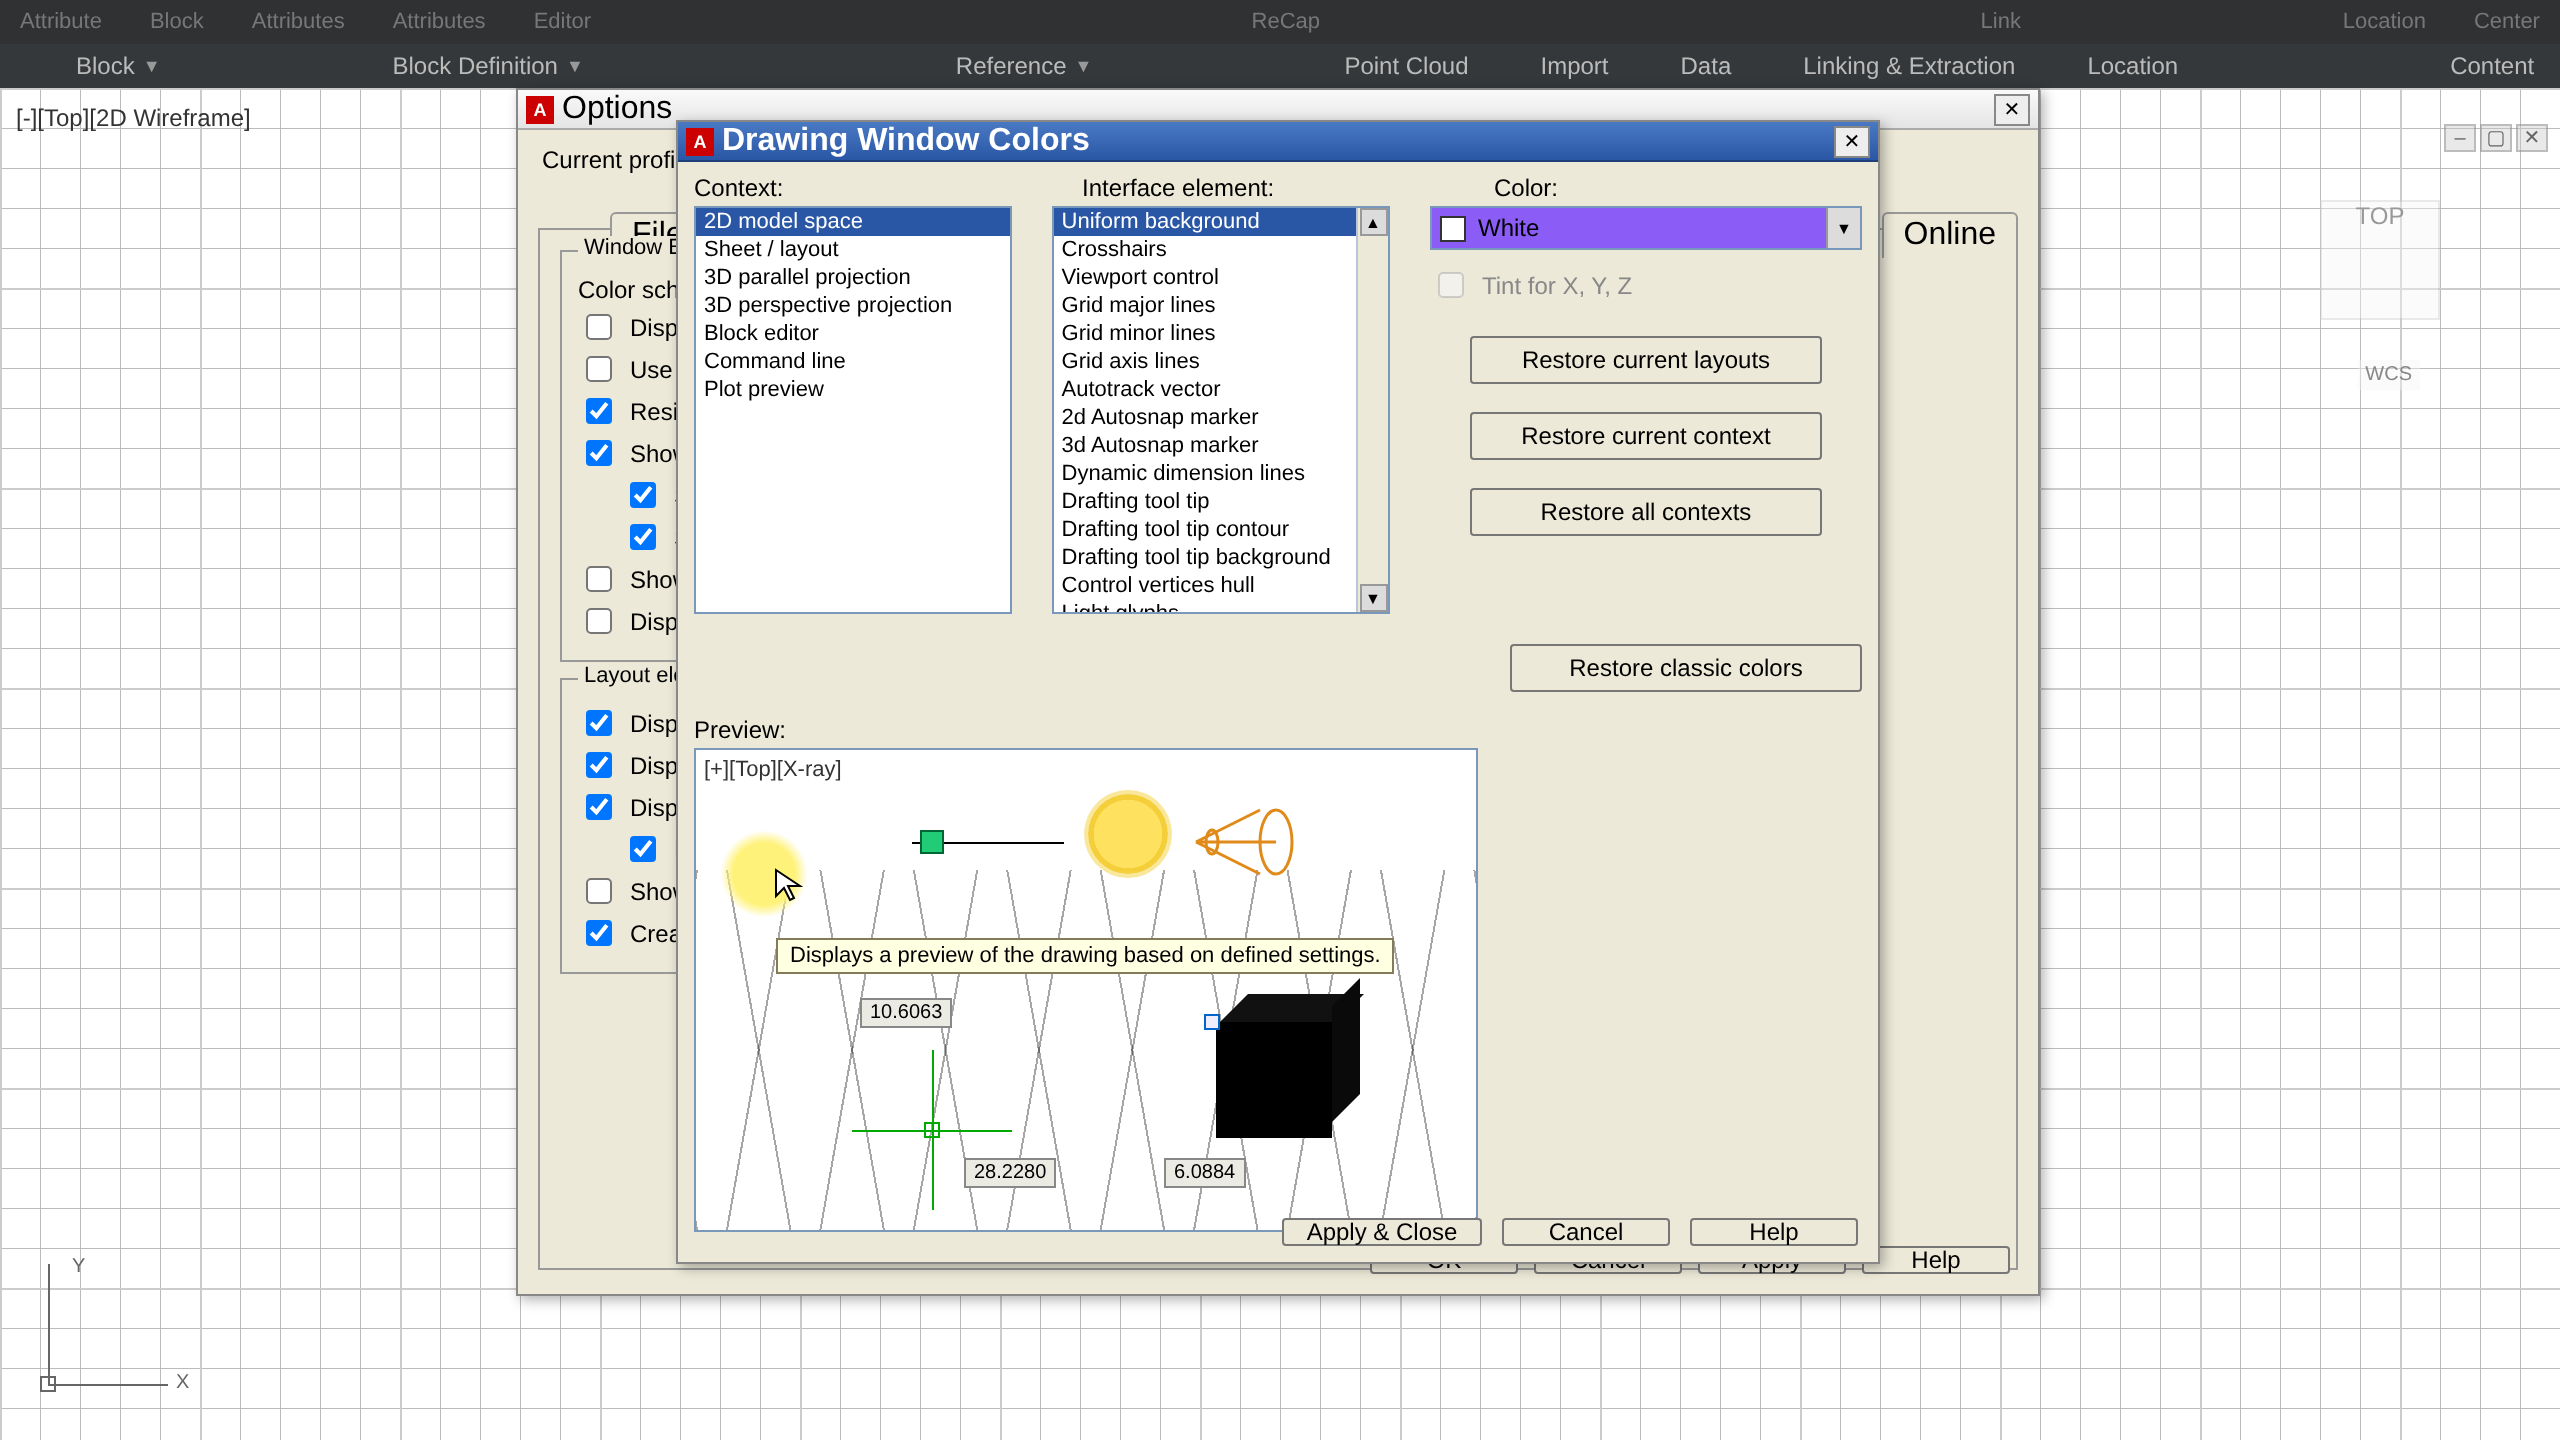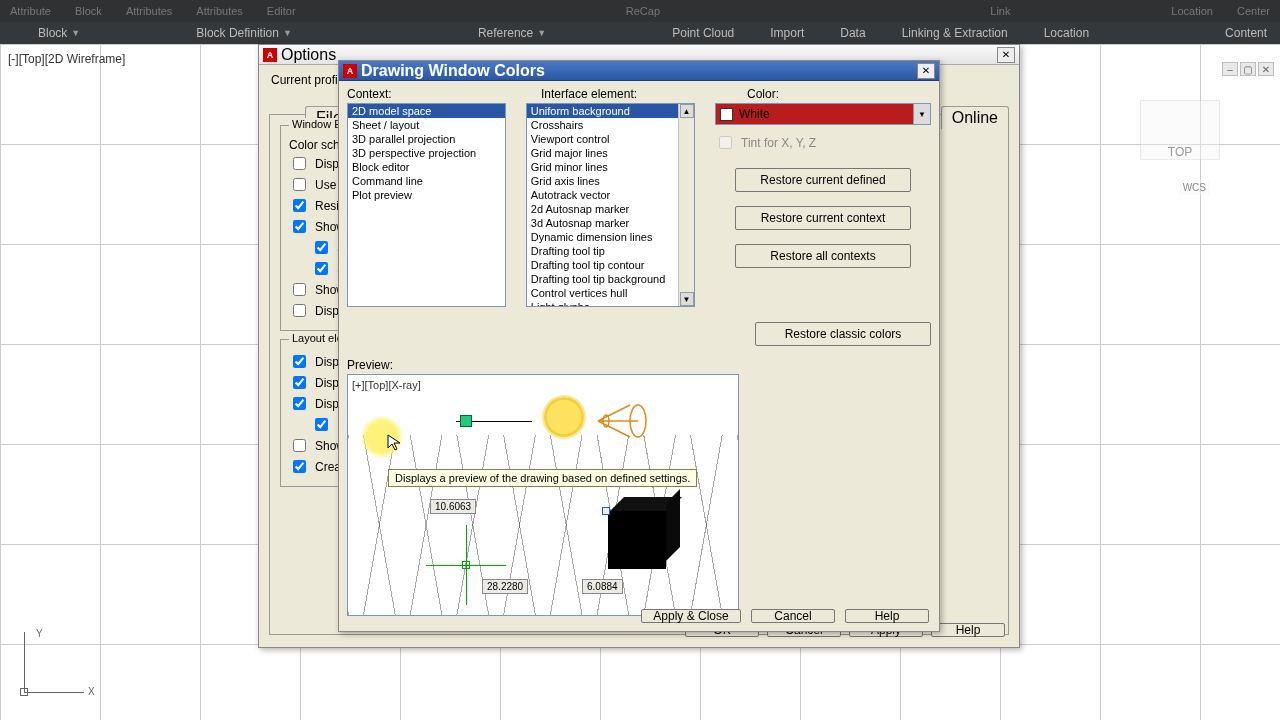--- a/index.html
+++ b/index.html
@@ -13,21 +13,21 @@
   
   .draw-area { position:absolute; top:44px; left:0; right:0; bottom:0; background:#fff;
     background-image:
       linear-gradient(#ccc 1px, transparent 1px),
       linear-gradient(90deg, #ccc 1px, transparent 1px),
       linear-gradient(#bbb 0.5px, transparent 0.5px),
       linear-gradient(90deg, #bbb 0.5px, transparent 0.5px);
     background-size: 100px 100px, 100px 100px, 20px 20px, 20px 20px;
   }
   .viewport-label { position:absolute; top:8px; left:8px; color:#333; font-size:12px;}
-  .viewcube { position:absolute; top:56px; right:60px; width:80px; height:60px; border:1px solid rgba(0,0,0,0.07); display:flex; align-items:flex-end; justify-content:center; color:#999; font-size:10px; background:rgba(245,245,245,0.4);}
+  .viewcube { position:absolute; top:56px; right:60px; width:60px; height:60px; border:1px solid rgba(0,0,0,0.07); display:flex; align-items:flex-start; justify-content:center; color:#999; font-size:10px; background:rgba(245,245,245,0.4);}
   .wcs-label { position:absolute; top:136px; right:70px; color:#888; font-size:10px; background:rgba(245,245,245,0.4); padding:2px 4px;}
   
   .ucs { position:absolute; left:16px; bottom:10px; width:80px; height:80px;}
   .ucs .ax { position:absolute; background:#666;}
   .ucs .y  { width:1px; height:60px; left:8px; top:2px;}
   .ucs .x  { width:60px; height:1px; left:8px; top:62px;}
   .ucs .lbl{ position:absolute; color:#666; font-size:10px;}
   .ucs .ly { left:20px; top:-2px;}
   .ucs .lx { left:72px; top:56px;}
   .ucs .origin { position:absolute; left:4px; top:58px; width:8px; height:8px; border:1px solid #666;}
@@ -65,21 +65,21 @@
   .labels3 .lcol1{ width:182px;} .labels3 .lcol2{ width:194px;} .labels3 .lcol3{ flex:1;}
   .lists3 { display:flex; gap:20px; margin-top:2px;}
   .listbox { height:204px; background:#fff; border:1px solid #7a98bb; overflow:hidden; position:relative;}
   .listbox .sb { position:absolute; right:0; top:0; bottom:0; width:16px; background:#ece9d8; border-left:1px solid #b8c6d9; display:flex; flex-direction:column; justify-content:space-between; align-items:center;}
   .listbox .sb .arw { width:14px; height:14px; background:#dcdcdc; border:1px solid #999; font-size:8px; display:flex; align-items:center; justify-content:center;}
   .listbox .items { padding:0; }
   .listbox .items div { padding:1px 4px; font-size:11px; white-space:nowrap;}
   .listbox .items div.sel { background:#2a57a5; color:#fff;}
   .lcol1box{ width:182px;} .lcol2box{ width:194px;}
   .rcol { flex:1; display:flex; flex-direction:column; gap:6px;}
-  .combo { height:22px; background:#b91c1c; border:1px solid #7a98bb; display:flex; align-items:center; padding:0 4px; gap:6px; position:relative;}
+  .combo { height:22px; background:#8b5cf6; border:1px solid #7a98bb; display:flex; align-items:center; padding:0 4px; gap:6px; position:relative;}
   .combo .swatch{ width:13px; height:13px; border:1px solid #333; background:#fff;}
   .combo .drop { position:absolute; right:0; top:0; bottom:0; width:17px; background:#dcdcdc; border-left:1px solid #999; display:flex; align-items:center; justify-content:center; font-size:8px;}
   .tint { display:flex; align-items:center; gap:6px; color:#888; margin:2px 0 6px 0;}
   .tint input { width:13px; height:13px;}
   .wideBtn { width:176px; height:24px; margin:4px auto;}
   .wideBtn2 { margin-top:44px;margin-left:40px;}
   .preview-lbl { margin-top:8px;}
   .preview { margin-top:2px; width:392px; height:242px; background:#fff; border:1px solid #7a98bb; position:relative; overflow:hidden;}
   .preview .pvlabel { position:absolute; top:4px; left:4px; font-size:11px; color:#333;}
   
@@ -337,21 +337,21 @@
       <div class="rcol">
         <div class="combo">
           <div class="swatch" style="background:#ffffff"></div>
           <span>White</span>
           <div class="drop">▼</div>
         </div>
         <div class="tint">
           <input type="checkbox" disabled="" style="">
           <span>Tint for X, Y, Z</span>
         </div>
-        <div class="btn wideBtn">Restore current defined</div>
+        <div class="btn wideBtn">Restore current layouts</div>
         <div class="btn wideBtn">Restore current context</div>
         <div class="btn wideBtn">Restore all contexts</div>
         <div class="btn wideBtn wideBtn2">Restore classic colors</div>
       </div>
     </div>
 
     <div class="preview-lbl">Preview:</div>
     <div class="preview">
       <div class="pvlabel">[+][Top][X-ray]</div>
       <div class="pv-grid"></div>

